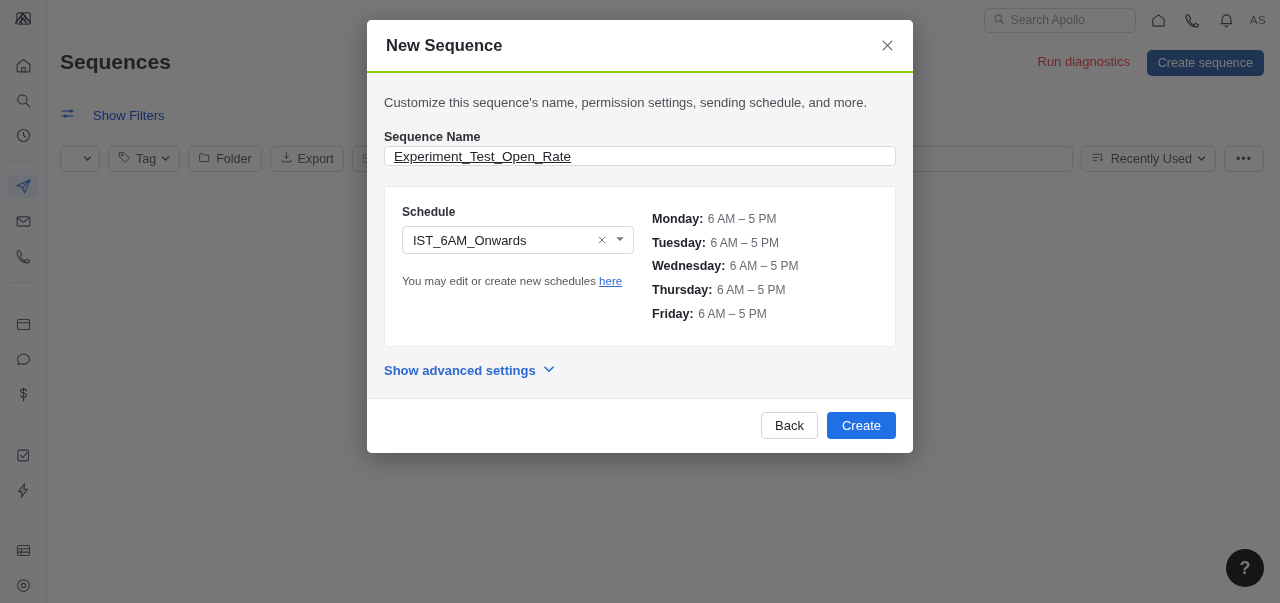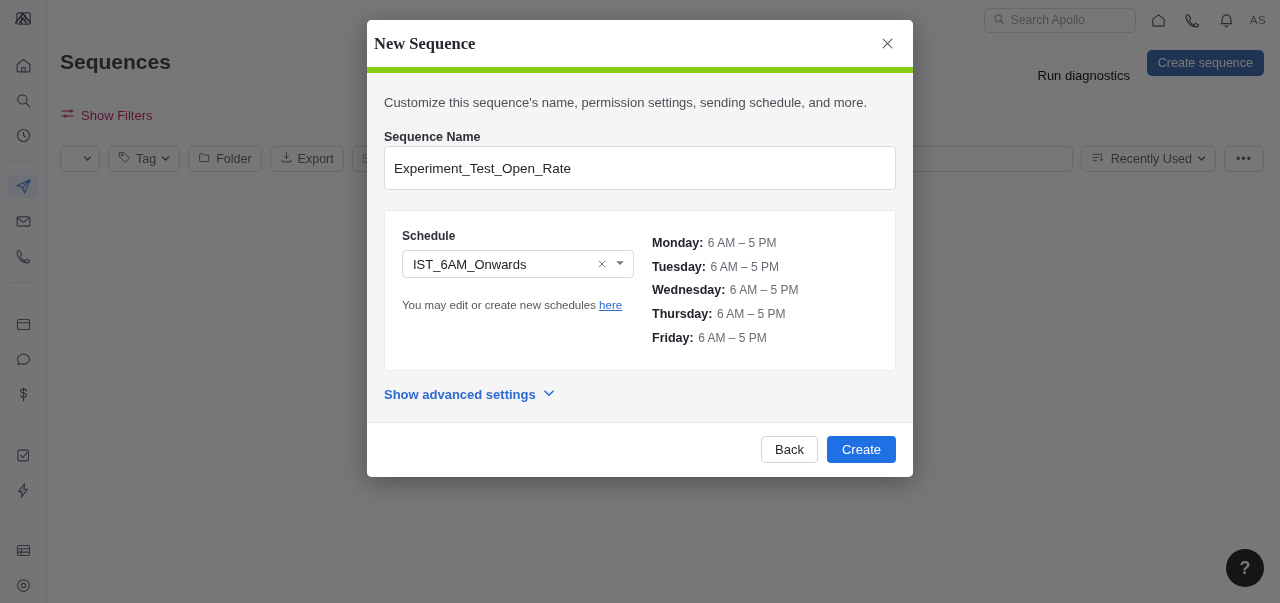--- a/index.html
+++ b/index.html
@@ -48,34 +48,34 @@
     font-weight: 500;
   }
   .top-ic { color: #4a4a55; width: 22px; height: 22px; display:flex; align-items:center; justify-content:center; }
   .avatar-txt { font-size: 11.5px; color: #6d6d78; letter-spacing: .4px; }
 
   .page-title {
     position: absolute; left: 60px; top: 50px;
     font-size: 21px; color: #32323c; font-weight: 700;
   }
   .run-diag {
-    position: absolute; right: 150px; top: 68px;
-    font-size: 13px; color: #000000;
+    position: absolute; right: 150px; top: 54px;
+    font-size: 13px; color: #ef4444;
   }
   .create-seq-btn {
     position: absolute; right: 16px; top: 50px;
     height: 26px; padding: 0 11px; background: #2f5fa8; color: #fff;
     border-radius: 5px; font-size: 12.5px;
     display: flex; align-items: center;
   }
 
   .filters-row {
     position: absolute; left: 60px; top: 106px;
-    display: flex; align-items: center; gap: 6px;
-    font-size: 13px; color: #be185d; text-align: center;
+    display: flex; align-items: center; gap: 18px;
+    font-size: 13px; color: #1d4ed8; text-align: center;
   }
   .toolbar-row {
     position: absolute; left: 60px; top: 145px; right: 16px; height: 27px;
     display: flex; align-items: center; gap: 8px;
   }
   .tb-chip {
     height: 26px; border: 1px solid #dedee4; border-radius: 5px;
     display: flex; align-items: center; gap: 5px; padding: 0 9px;
     font-size: 12.5px; color: #5a5a64; background: #fff;
   }
@@ -105,35 +105,34 @@
   
   .modal {
     position: absolute; left: 367px; top: 20px;
     width: 546px; background: #f5f5f6;
     border-radius: 5px; overflow: hidden;
     box-shadow: 0 6px 26px rgba(0,0,0,0.30);
   }
   .modal-head {
     background: #ffffff; height: 53px;
     display: flex; align-items: center; justify-content: space-between;
-    padding: 0 18px 0 7px;
-    border-bottom: 6px solid #84cc16;
-    font-family: Liberation Serif, serif;
+    padding: 0 18px 0 19px;
+    border-bottom: 2px solid #84cc16;
   }
   .modal-title { font-size: 16.5px; color: #26262e; font-weight: 600; }
   .modal-close { color: #5c5c66; cursor: pointer; line-height: 0; }
 
   .modal-body { padding: 22px 17px 0 17px; }
   .modal-desc { font-size: 13px; color: #4e4e58; margin-bottom: 20px; }
   .field-label { font-size: 12.5px; color: #2f2f38; font-weight: 700; margin-bottom: 2px; }
   .text-input {
-    width: 100%; height: 44px; background: #fff;
+    width: 100%; height: 20px; background: #fff;
     border: 1px solid #d8d8de; border-radius: 4px;
     font-size: 13.5px; color: #24242c; padding: 0 9px;
-    display: flex; align-items: center;
+    display: flex; align-items: center; text-decoration: underline;
   }
 
   .sched-card {
     margin-top: 20px; background: #fff; border: 1px solid #eaeaee;
     border-radius: 4px; padding: 18px 17px 20px 17px;
     display: flex; gap: 18px;
   }
   .sched-left { width: 232px; }
   .sched-label { font-size: 12px; color: #2f2f38; font-weight: 600; margin-bottom: 7px; }
   .select-box {

